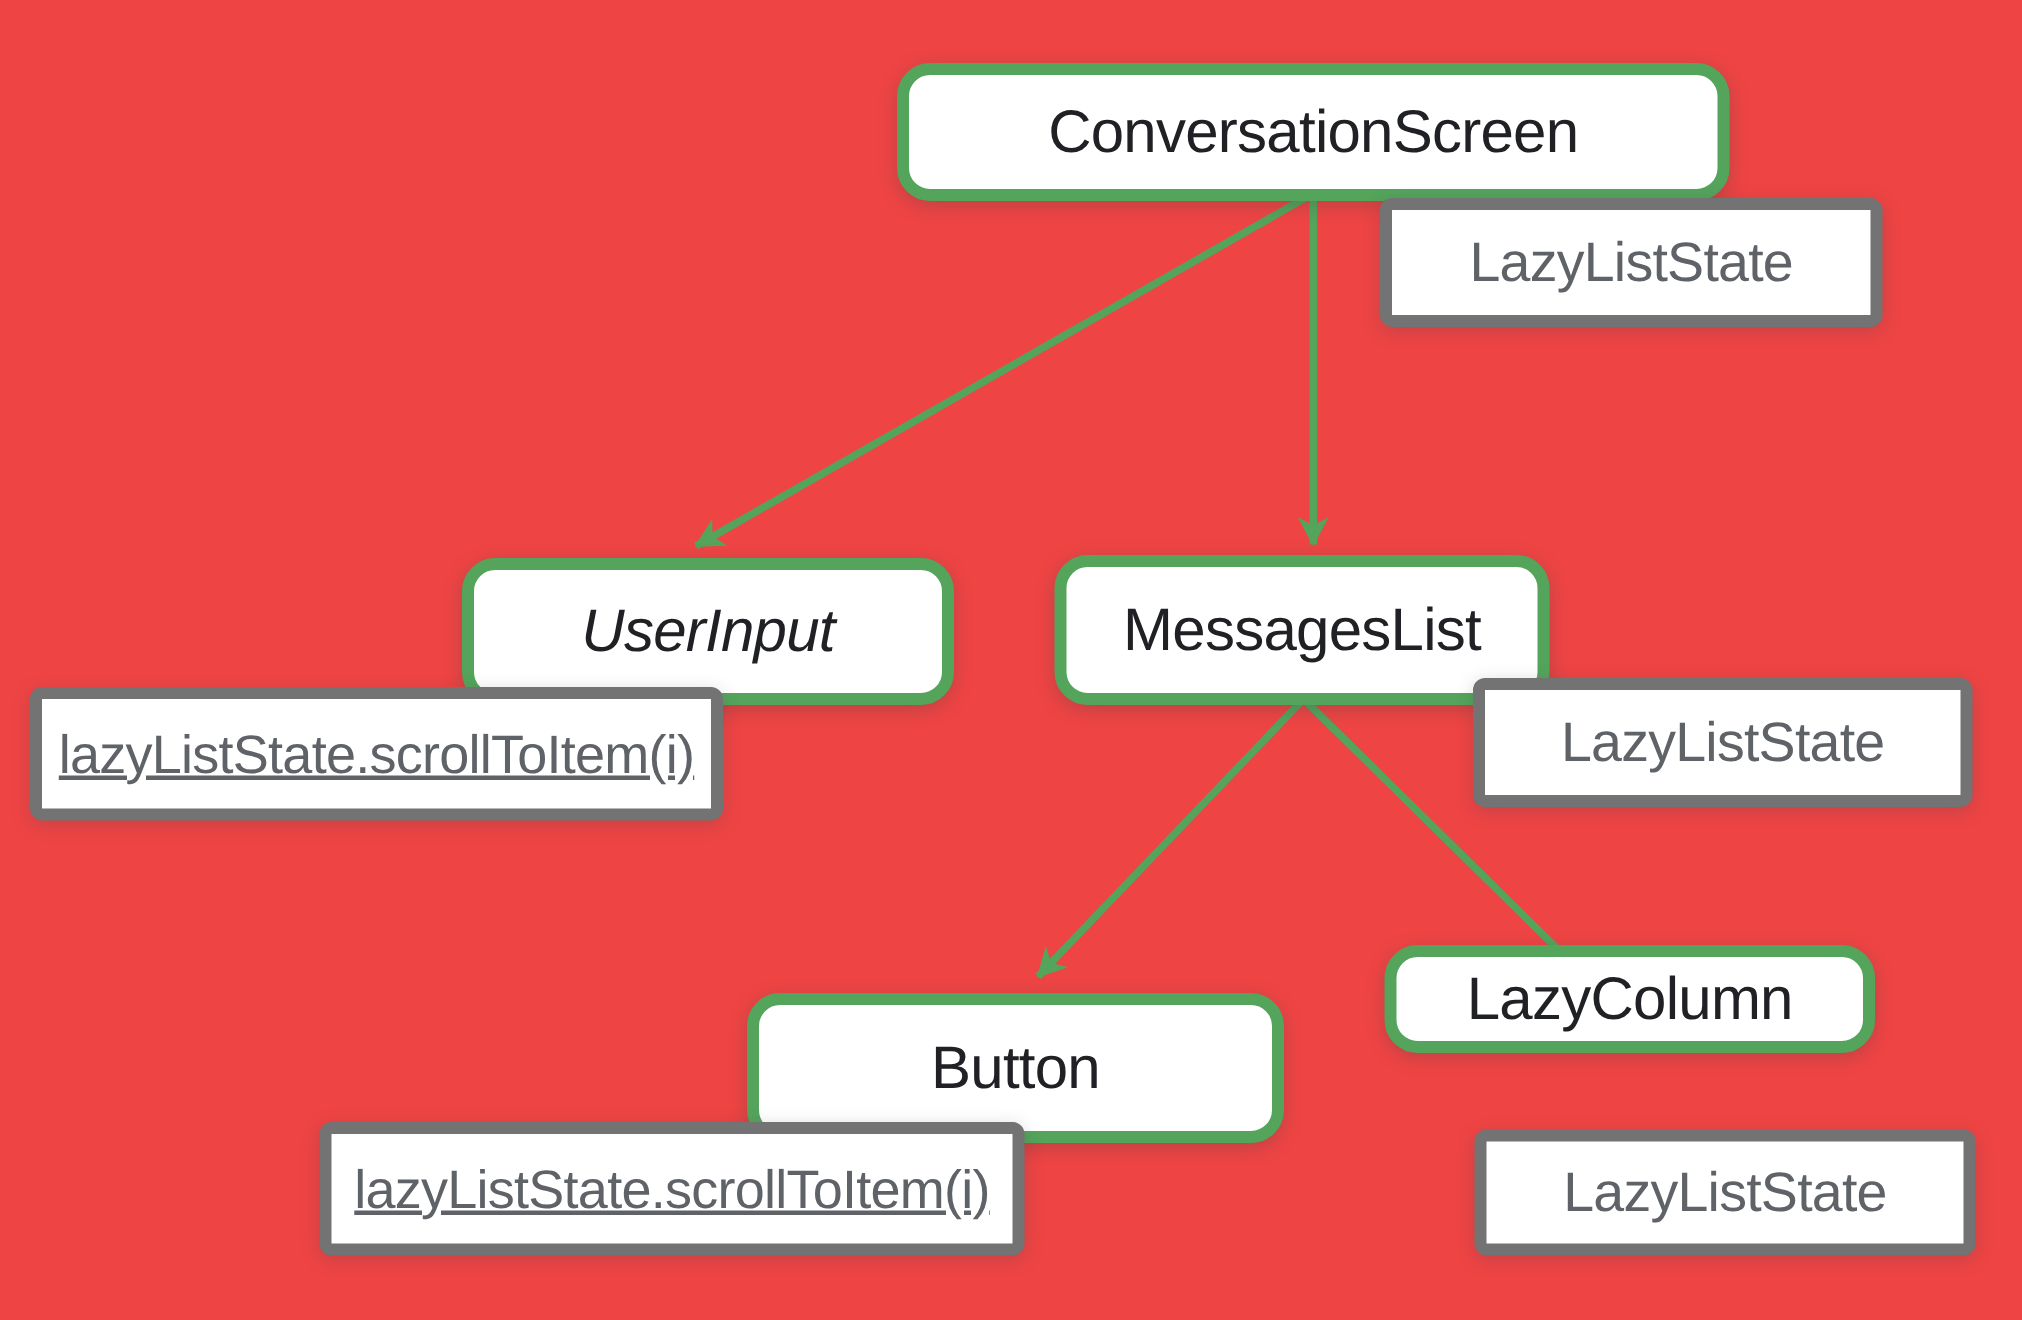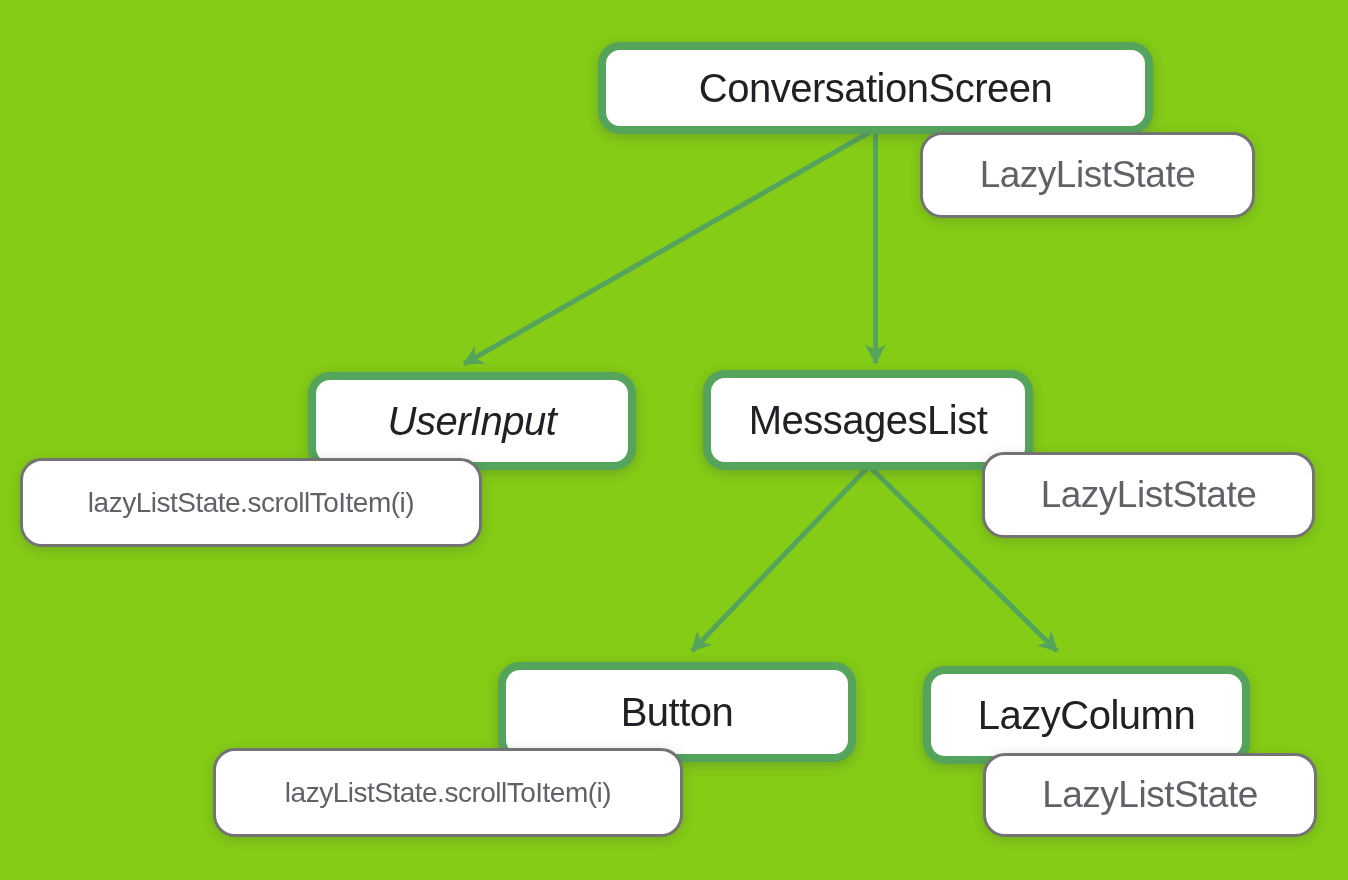--- a/index.html
+++ b/index.html
@@ -4,21 +4,21 @@
 <style>
   html, body {
     margin: 0;
     padding: 0;
     background: #ffffff;
   }
   #canvas {
     position: relative;
     width: 1348px;
     height: 880px;
-    background: #84cc16;
+    background: #ef4444;
     overflow: hidden;
     font-family: "Liberation Sans", "DejaVu Sans", sans-serif;
   }
   #edges {
     position: absolute;
     left: 0; top: 0;
     width: 1348px; height: 880px;
     z-index: 1;
   }
   .node {
@@ -35,32 +35,32 @@
     color: #202124;
     font-size: 40px;
     letter-spacing: -0.5px;
     white-space: nowrap;
   }
   .badge {
     position: absolute;
     z-index: 3;
     box-sizing: border-box;
     background: #ffffff;
-    border: 3px solid #737373;
-    border-radius: 22px;
+    border: 8px solid #737373;
+    border-radius: 8px;
     box-shadow: 0 3px 12px rgba(60,64,67,0.22);
     display: flex;
     align-items: center;
     justify-content: center;
     color: #5F6368;
     font-size: 37px;
     letter-spacing: -0.5px;
     white-space: nowrap;
   }
-  .badge.small-text { font-size: 28px; }
+  .badge.small-text { font-size: 36px; text-decoration: underline; }
 </style>
 </head>
 <body>
 
 <div id="canvas">
 
   <svg id="edges" viewBox="0 0 1348 880" xmlns="http://www.w3.org/2000/svg">
     <defs>
       <marker id="arrow" viewBox="0 0 10 10" refX="8.5" refY="5" markerWidth="4.6" markerHeight="4.6" orient="auto-start-reverse">
         <path d="M 0.5 0.5 L 9 5 L 0.5 9.5 L 3 5 Z" fill="#54A45C"></path>
@@ -75,21 +75,21 @@
   </svg>
 
   <div class="node" style="left:598px; top:42px;  width:555px; height:92px;">ConversationScreen</div>
 
   <div class="node" style="left:308px; top:372px; width:328px; height:98px;font-style:italic;">UserInput</div>
 
   <div class="node" style="left:703px; top:370px; width:330px; height:100px;">MessagesList</div>
 
   <div class="node" style="left:498px; top:662px; width:358px; height:100px;">Button</div>
 
-  <div class="node" style="left:923px; top:666px; width:327px; height:98px;">LazyColumn</div>
+  <div class="node" style="left:923px; top:630px; width:327px; height:72px;">LazyColumn</div>
 
   <div class="badge" style="left:920px; top:132px; width:335px; height:86px;">LazyListState</div>
 
   <div class="badge small-text" style="left:20px; top:458px; width:462px; height:89px;">lazyListState.scrollToItem(i)</div>
 
   <div class="badge" style="left:982px; top:452px; width:333px; height:86px;">LazyListState</div>
 
   <div class="badge small-text" style="left:213px; top:748px; width:470px; height:89px;">lazyListState.scrollToItem(i)</div>
 
   <div class="badge" style="left:983px; top:753px; width:334px; height:84px;">LazyListState</div>

